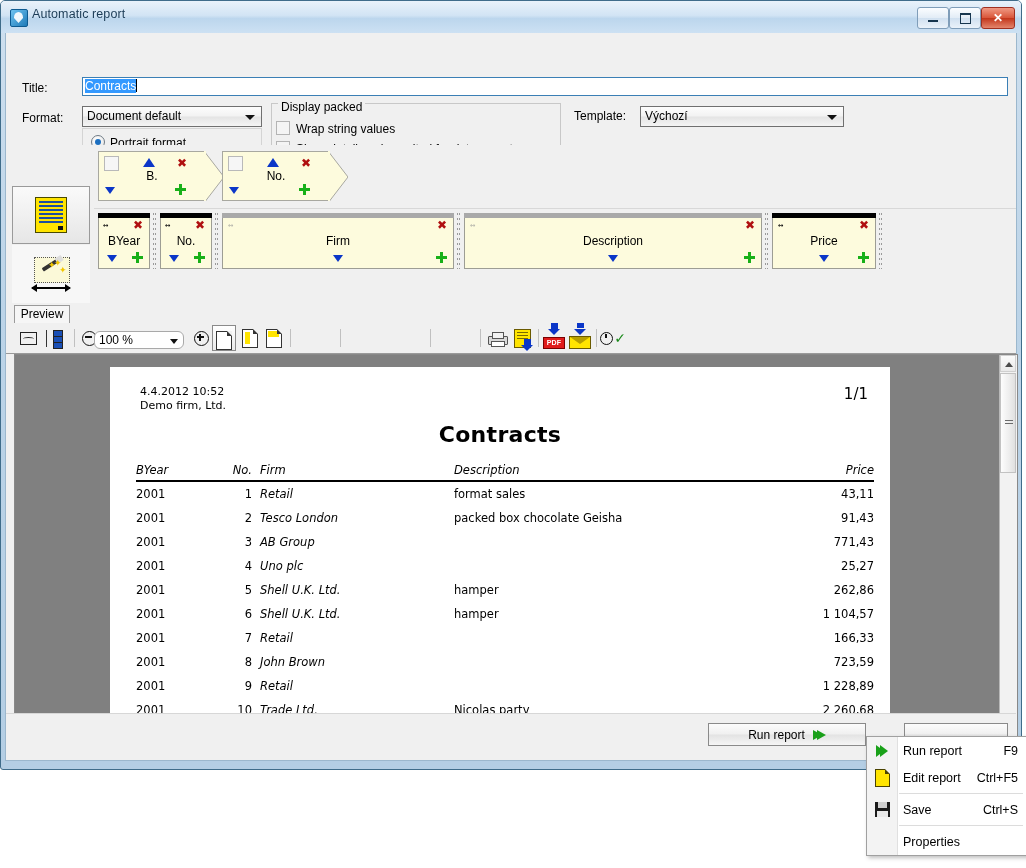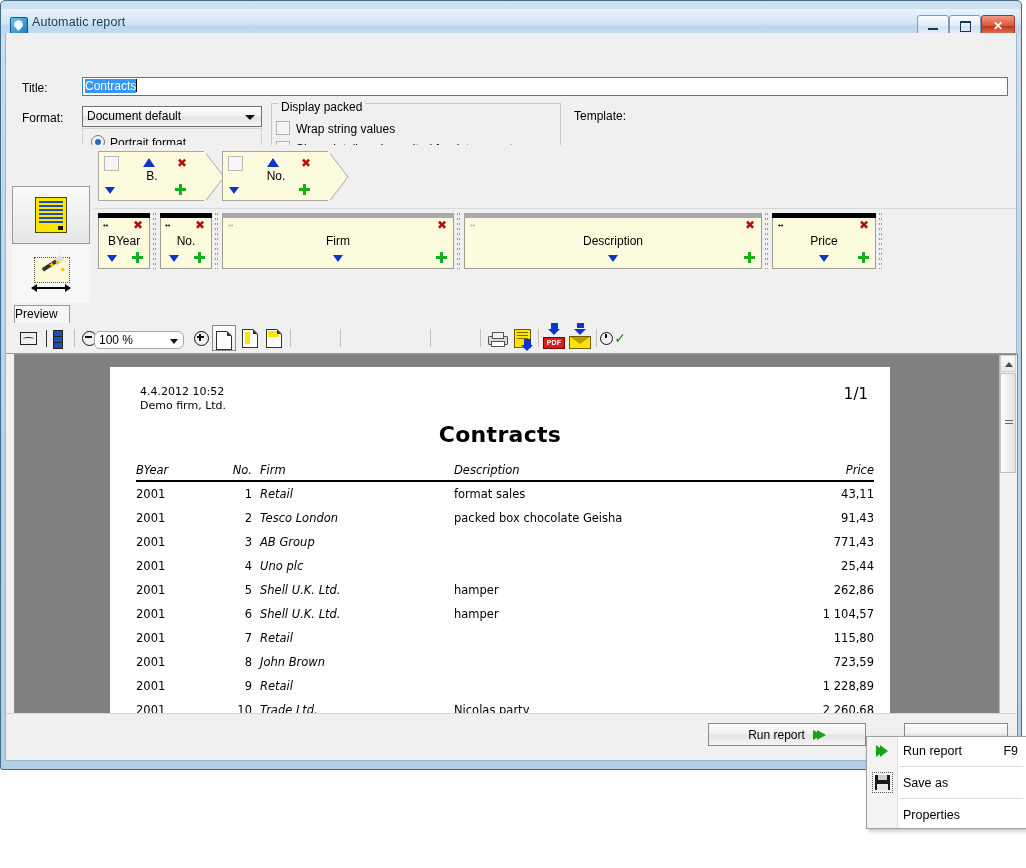--- a/index.html
+++ b/index.html
@@ -3,21 +3,21 @@
 <meta charset="utf-8">
 <style>
   html,body{margin:0;padding:0;background:#ffffff;}
   body{width:1026px;height:868px;overflow:hidden;font-family:"Liberation Sans",sans-serif;font-size:12px;color:#000;}
 
   
   #window{position:absolute;left:0;top:0;width:1022px;height:770px;
           border:1px solid #3f6c8a;border-radius:5px 5px 3px 3px;
           background:linear-gradient(to bottom,#cfe0ef 0%,#bcd4e8 40%,#b4cee4 100%);
           box-sizing:border-box;}
-  #titlebar{position:absolute;left:0;top:8px;width:100%;height:32px;
+  #titlebar{position:absolute;left:0;top:0;width:100%;height:32px;
             background:linear-gradient(to bottom,#e9f2fa 0%,#d2e4f4 45%,#bcd6ed 55%,#cde1f3 100%);
             border-radius:4px 4px 0 0;}
   #title-icon{position:absolute;left:9px;top:8px;width:16px;height:16px;
               background:linear-gradient(135deg,#6fc3f0,#1e7ab8);border:1px solid #0d5a90;border-radius:2px;}
   #title-icon:after{content:"";position:absolute;left:3px;top:2px;width:9px;height:11px;
               background:#fff;border-radius:50% 50% 45% 45%;opacity:.92;
               clip-path:polygon(0 0,100% 0,100% 55%,50% 100%,0 55%);}
   #title-text{position:absolute;left:31px;top:6px;font-size:12.5px;color:#1c3c56;letter-spacing:.1px;}
 
   .wbtn{position:absolute;top:6px;height:20px;border:1px solid #7f9db9;border-radius:3px;
@@ -123,21 +123,21 @@
   .g-plus:before{left:4px;top:0;width:3px;height:11px;}
   .g-plus:after{left:0;top:4px;width:11px;height:3px;}
   .g-res{position:absolute;font-size:9px;color:#111;letter-spacing:-1px;font-family:"DejaVu Sans Mono",monospace;}
   .g-res.dim{color:#b9b9ae;}
 
   
   #tabbar{position:absolute;left:0;top:270px;width:100%;height:20px;background:#f0f0f0;
           border-bottom:1px solid #9a9a9a;}
   #tab-preview{position:absolute;left:8px;top:2px;width:56px;height:19px;background:#f6f6f6;
           border:1px solid #9a9a9a;border-bottom:none;box-sizing:border-box;
-          font-size:12px;line-height:17px;}
+          font-size:12px;text-align:center;line-height:17px;}
   #toolbar{position:absolute;left:0;top:290px;width:100%;height:30px;background:#f0f0f0;
           border-bottom:1px solid #9a9a9a;}
   .tb{position:absolute;top:4px;height:22px;display:flex;align-items:center;justify-content:center;}
   .tsep{position:absolute;top:6px;width:1px;height:18px;background:#c0c0c0;}
   .pg-ico{width:14px;height:17px;background:#fff;border:1px solid #333;position:relative;}
   .pg-ico:after{content:"";position:absolute;right:-1px;top:-1px;border-width:0 5px 5px 0;
         border-style:solid;border-color:#f0f0f0 #f0f0f0 #333 #333;}
   .pg-ico.y{background:#ffe400;}
   .pg-ico.half:before{content:"";position:absolute;left:2px;top:2px;width:5px;height:12px;background:#ffe400;}
   .tb-frame{position:absolute;top:2px;width:24px;height:26px;border:1px solid #8a8a8a;
@@ -284,20 +284,24 @@
         <span class="chk"></span><span>Wrap string values</span>
       </div>
       <div class="chk-row" style="top:108px">
         <span class="chk"></span><span>Show details only - suited for data export</span>
       </div>
       <div class="chk-row" style="top:128px">
         <span class="chk"></span><span>Title according to selection name</span>
       </div>
 
       <div class="lbl" id="lbl-template">Template:</div>
+      <div class="combo" id="tpl-combo">
+        <span>Výchozí</span>
+        <span class="arr"></span>
+      </div>
     </div>
 
     <div id="designer">
       <div id="side-buttons">
         <div class="sidebtn" id="sidebtn-report">
           <span class="rep-icon"></span>
         </div>
         <div class="sidebtn" id="sidebtn-wizard">
           <span class="wiz-icon">
             <span class="pad"></span>
@@ -520,42 +524,42 @@
                   <td class="c-no">3</td>
                   <td class="c-firm">AB Group</td>
                   <td class="c-desc"></td>
                   <td class="c-price">771,43</td>
                 </tr>
                 <tr>
                   <td class="c-byear">2001</td>
                   <td class="c-no">4</td>
                   <td class="c-firm">Uno plc</td>
                   <td class="c-desc"></td>
-                  <td class="c-price">25,44</td>
+                  <td class="c-price">25,27</td>
                 </tr>
                 <tr>
                   <td class="c-byear">2001</td>
                   <td class="c-no">5</td>
                   <td class="c-firm">Shell U.K. Ltd.</td>
                   <td class="c-desc">hamper</td>
                   <td class="c-price">262,86</td>
                 </tr>
                 <tr>
                   <td class="c-byear">2001</td>
                   <td class="c-no">6</td>
                   <td class="c-firm">Shell U.K. Ltd.</td>
                   <td class="c-desc">hamper</td>
                   <td class="c-price">1 104,57</td>
                 </tr>
                 <tr>
                   <td class="c-byear">2001</td>
                   <td class="c-no">7</td>
                   <td class="c-firm">Retail</td>
                   <td class="c-desc"></td>
-                  <td class="c-price">115,80</td>
+                  <td class="c-price">166,33</td>
                 </tr>
                 <tr>
                   <td class="c-byear">2001</td>
                   <td class="c-no">8</td>
                   <td class="c-firm">John Brown</td>
                   <td class="c-desc"></td>
                   <td class="c-price">723,59</td>
                 </tr>
                 <tr>
                   <td class="c-byear">2001</td>
@@ -619,26 +623,33 @@
 <div id="ctxmenu">
   <div id="ctx-gutter"></div>
   <div class="mitem">
     <span class="mico">
         <span class="greenplay"></span>
         <span class="greenplay2"></span>
       </span>
     <span class="mlabel">Run report</span>
     <span class="mkey">F9</span>
   </div>
+  <div class="mitem">
+    <span class="mico">
+        <span class="ypage"></span>
+      </span>
+    <span class="mlabel">Edit report</span>
+    <span class="mkey">Ctrl+F5</span>
+  </div>
   <div class="msep"></div>
   <div class="mitem">
     <span class="mico">
-        <span class="floppy2"></span>
+        <span class="floppy"></span>
       </span>
-    <span class="mlabel">Save as</span>
-    <span class="mkey"></span>
+    <span class="mlabel">Save</span>
+    <span class="mkey">Ctrl+S</span>
   </div>
   <div class="msep"></div>
   <div class="mitem">
     <span class="mico"></span>
     <span class="mlabel">Properties</span>
   </div>
 </div>
 
 </body></html>

